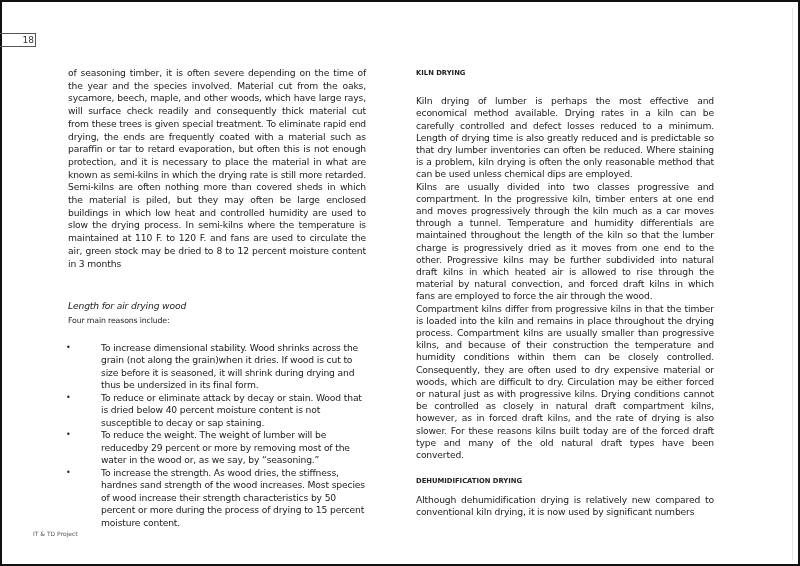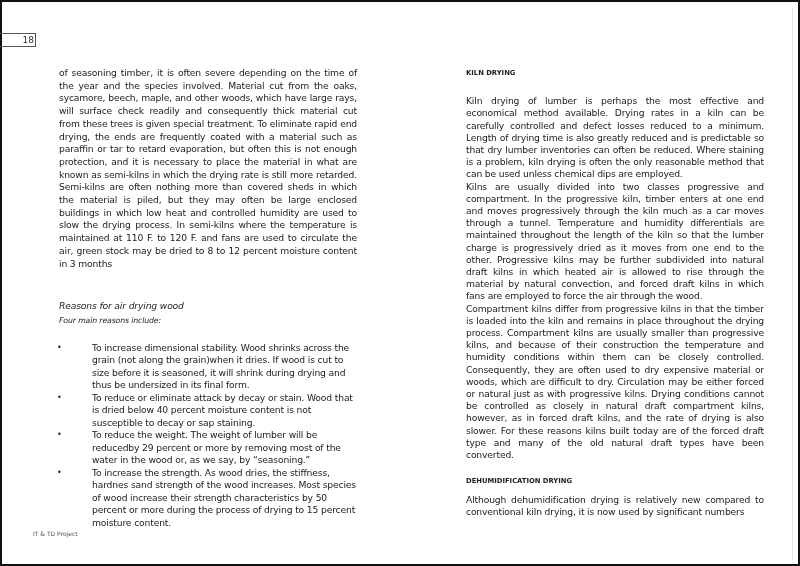--- a/index.html
+++ b/index.html
@@ -35,44 +35,43 @@
       border: 1px solid #555;
       border-left: none;
       font-size: 9px;
       line-height: 12px;
       text-align: right;
       padding-right: 1px;
       color: #333;
     }
     .left-col {
       position: absolute;
-      left: 59px; top: 67px;
+      left: 68px; top: 67px;
       width: 298px;
       font-size: 9.2px;
       line-height: 12.7px;
       letter-spacing: -0.15px;
     }
     .right-col {
       position: absolute;
-      left: 466px; top: 67px;
+      left: 416px; top: 67px;
       width: 298px;
       font-size: 9.2px;
       line-height: 12.2px;
       letter-spacing: -0.15px;
     }
     .justify { text-align: justify; margin: 0; }
     .subhead {
       margin: 30px 0 0 0;
       font-style: italic;
       font-size: 9.2px;
     }
     .intro {
       margin: 2px 0 14px 0;
       font-size: 7.8px;
-      font-style: italic;
     }
     ul.reasons {
       list-style: none;
       margin: 0; padding: 0;
       position: relative;
       left: -2px;
     }
     ul.reasons li {
       position: relative;
       padding-left: 35px;
@@ -106,21 +105,21 @@
 <body>
 
 <div class="frame">
   <div class="inner-line"></div>
 </div>
 
 <div class="page-num-box">18</div>
 
 <div class="left-col">
   <p class="justify">of seasoning timber, it is often severe depending on the time of the year and the species involved. Material cut from the oaks, sycamore, beech, maple, and other woods, which have large rays, will surface check readily and consequently thick material cut from these trees is given special treatment. To eliminate rapid end drying, the ends are frequently coated with a material such as paraffin or tar to retard evaporation, but often this is not enough protection, and it is necessary to place the material in what are known as semi-kilns in which the drying rate is still more retarded. Semi-kilns are often nothing more than covered sheds in which the material is piled, but they may often be large enclosed buildings in which low heat and controlled humidity are used to slow the drying process. In semi-kilns where the temperature is maintained at 110 F. to 120 F. and fans are used to circulate the air, green stock may be dried to 8 to 12 percent moisture content in 3 months</p>
-  <p class="subhead">Reasons for air drying wood</p>
+  <p class="subhead">Length for air drying wood</p>
   <p class="intro">Four main reasons include:</p>
   <ul class="reasons">
     <li>
       <span class="bullet">•</span>
       <span>To increase dimensional stability. Wood shrinks across the grain (not along the grain)when it dries. If wood is cut to size   before it is seasoned, it will shrink during drying and thus be undersized in its final form.</span>
     </li>
     <li>
       <span class="bullet">•</span>
       <span>To reduce or eliminate attack by decay or stain. Wood that is   dried below 40 percent moisture content is not susceptible to decay or sap staining.</span>
     </li>

